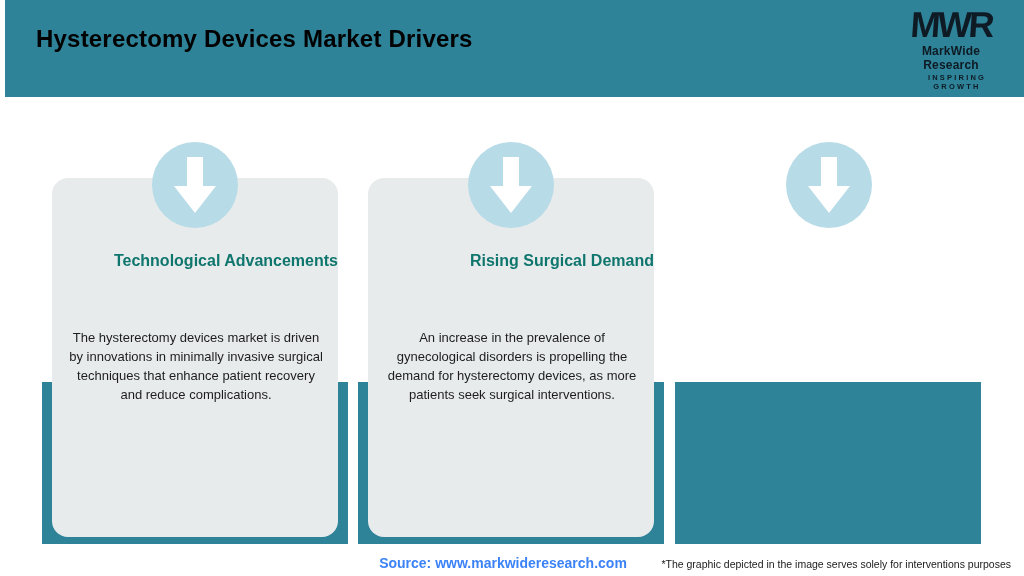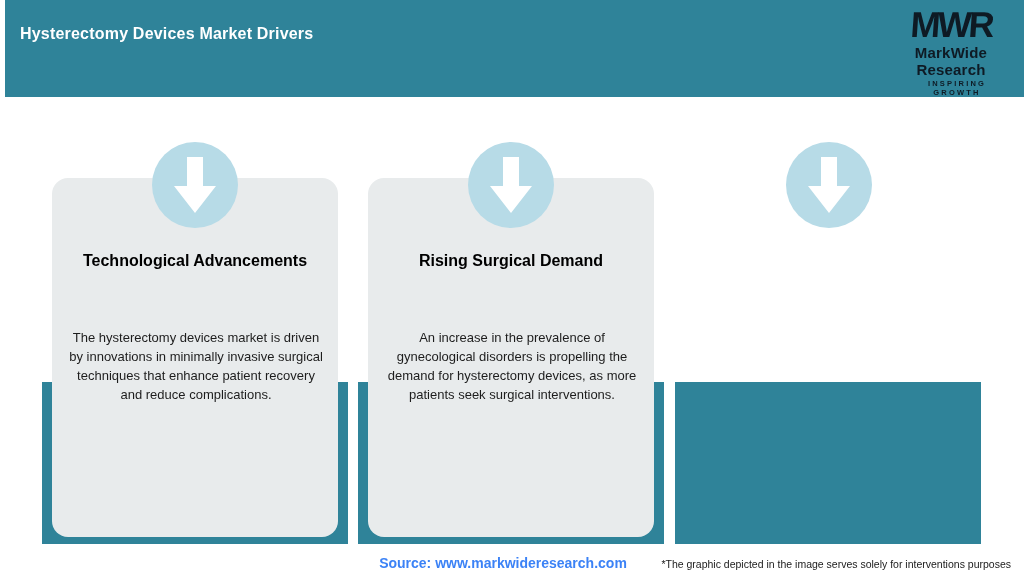--- a/index.html
+++ b/index.html
@@ -7,32 +7,32 @@
     position:relative; width:1024px; height:576px; overflow:hidden;
     background:#ffffff; font-family:"Liberation Sans", sans-serif;
   }
 
   
   .header {
     position:absolute; left:5px; top:0; width:1019px; height:97px;
     background:#2F8399;
   }
   .page-title {
-    position:absolute; left:15px; top:25px;
-    font-size:16px; font-weight:bold; color:#ffffff; letter-spacing:0.2px;
+    position:absolute; left:31px; top:25px;
+    font-size:24px; font-weight:bold; color:#000000; letter-spacing:0.2px;
   }
   .logo {
     position:absolute; right:18px; top:6px; width:110px; text-align:center;
     color:#0E1A24;
   }
   .logo-monogram {
     font-size:36px; font-weight:800; letter-spacing:-3px; line-height:38px;
     transform:skewX(-4deg);
   }
-  .logo-name { font-size:15px; font-weight:bold; letter-spacing:0.2px; }
+  .logo-name { font-size:12px; font-weight:bold; letter-spacing:0.2px; }
   .logo-tagline { font-size:7.5px; font-weight:bold; letter-spacing:2.2px; margin-top:1px;margin-left:12px; }
 
   
   .band {
     position:absolute; top:382px; height:162px; width:306px;
     background:#2F8399;
   }
   .band-1 { left:42px; }
   .band-2 { left:358px; }
   .band-3 { left:675px; }
@@ -41,21 +41,21 @@
   .card {
     position:absolute; top:178px; width:286px; height:359px;
     background:#E8EBEC; border-radius:16px;
   }
   .card-1 { left:52px; }
   .card-2 { left:368px;text-decoration:underline; }
   .card-3 { left:686px; }
 
   .card-title {
     position:absolute; top:74px; left:0; width:100%;
-    text-align:center; font-size:16px; font-weight:bold; color:#000000;
+    text-align:right; font-size:16px; font-weight:bold; color:#0f766e;
   }
   .card-body {
     position:absolute; top:150px; left:15px; right:13px;
     font-size:13px; line-height:19px; color:#1d1d1d; text-align:center;
   }
 
   
   .circle {
     position:absolute; top:142px; width:86px; height:86px;
     border-radius:50%; background:#B7DBE7;

